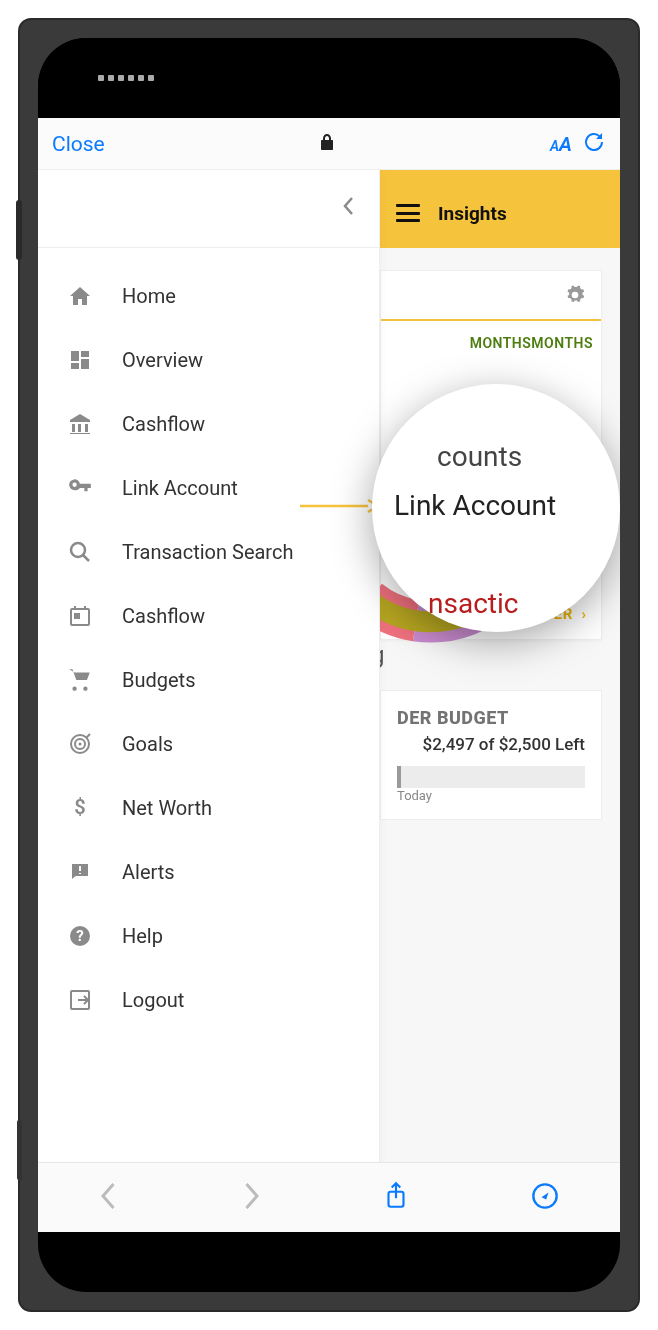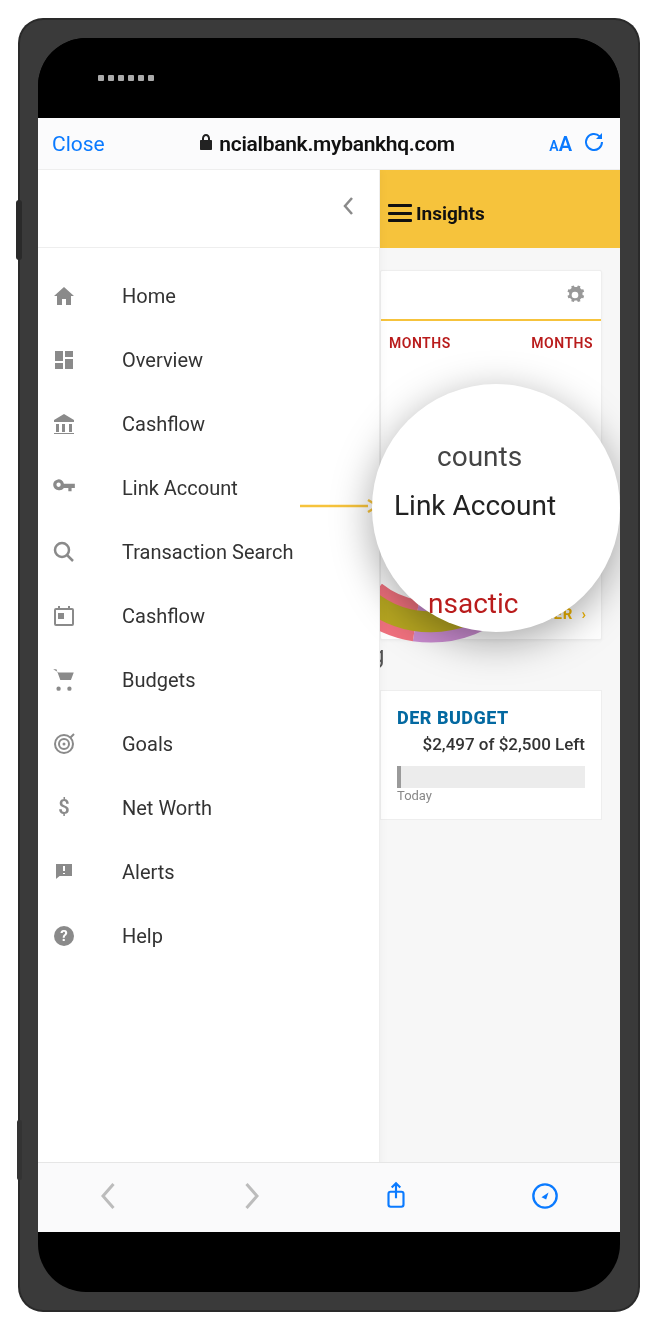--- a/index.html
+++ b/index.html
@@ -1,69 +1,69 @@
 <!DOCTYPE html>
 <html><head>
 <meta charset="utf-8">
 <style>
 * { box-sizing: border-box; margin: 0; padding: 0; font-family: -apple-system, BlinkMacSystemFont, "Segoe UI", Roboto, Helvetica, Arial, sans-serif; }
 body { background: #fff; display: flex; justify-content: center; align-items: flex-start; padding: 20px; }
-.phone-frame { width: 618px; height: 1290px; background: #3a3a3a; border-radius: 23px; padding: 18px; position: relative; box-shadow: 0 0 0 2px #2a2a2a; }
+.phone-frame { width: 618px; height: 1290px; background: #3a3a3a; border-radius: 11px; padding: 18px; position: relative; box-shadow: 0 0 0 2px #2a2a2a; }
 .phone-inner { width: 100%; height: 100%; background: #000; border-radius: 48px; overflow: hidden; position: relative; }
 .notch-bar { height: 80px; background: #000; display: flex; align-items: center; padding-left: 60px; }
 .signal-dots { display: flex; gap: 4px; }
 .signal-dots span { width: 6px; height: 6px; background: #aaa; border-radius: 1px; display: block; }
 .side-btn { position: absolute; left: -4px; top: 180px; width: 6px; height: 60px; background: #2a2a2a; border-radius: 3px; }
 .side-notch { position: absolute; left: -3px; top: 1100px; width: 5px; height: 60px; background: #333; border-radius: 2px;}
 .screen { background: #fff; height: calc(100% - 80px - 60px); overflow: hidden; position: relative; }
 
 
 .browser-top { height: 52px; display: flex; align-items: center; padding: 0 14px; gap: 10px; border-bottom: 1px solid #eee; background: #fbfbfc; }
 .close-link { color: #0a7aff; font-size: 21px; font-weight: 400; }
 .url-area { flex: 1; display: flex; align-items: center; justify-content: center; gap: 6px; }
 .lock-icon { font-size: 14px; color: #222; }
 .url-text { font-size: 21px; font-weight: 600; color: #111; letter-spacing: -0.3px; white-space: nowrap; overflow: hidden; }
-.aA { color: #0a7aff; font-size: 20px; font-weight: 600; }
+.aA { color: #0a7aff; font-size: 20px; font-weight: 600; font-style: italic; }
 .aA .small { font-size: 14px; }
 .reload { color: #0a7aff; }
 
 
 .content { position: relative; height: calc(100% - 52px); background: #f7f7f7; overflow: hidden; }
 
 
-.insights-bar { position: absolute; top: 0; right: 0; width: 240px; height: 86px; background: #f6c33c; display: flex; align-items: center; gap: 4px; padding-left: 8px; z-index: 1; }
+.insights-bar { position: absolute; top: 0; right: 0; width: 240px; height: 86px; background: #f6c33c; display: flex; align-items: center; gap: 18px; padding-left: 16px; z-index: 1; }
 .hamburger { width: 24px; height: 18px; display: flex; flex-direction: column; justify-content: space-between; }
 .hamburger span { height: 3px; background: #111; border-radius: 1px; }
 .insights-label { font-weight: 700; font-size: 19px; color: #111; }
 
 
 .drawer { position: absolute; top: 0; left: 0; bottom: 0; width: 342px; background: #fff; z-index: 5; border-right: 1px solid #eee; box-shadow: 2px 0 8px rgba(0,0,0,0.03);}
 .drawer-top { height: 78px; display: flex; align-items: center; justify-content: flex-end; padding-right: 24px; border-bottom: 1px solid #eee; }
 .chevron-left { color: #8a8a8a; font-size: 22px; }
 .menu-list { padding: 16px 0; }
-.menu-item { display: flex; align-items: center; gap: 44px; padding: 18px 12px; cursor: pointer; }
+.menu-item { display: flex; align-items: center; gap: 28px; padding: 18px 28px; cursor: pointer; }
 .menu-icon { width: 28px; height: 28px; color: #8a8a8a; display: flex; align-items: center; justify-content: center; flex-shrink: 0;}
 .menu-label { font-size: 20px; color: #333; }
 
 
 .right-panel { position: absolute; top: 78px; right: 0; width: 240px; bottom: 0; background: #f7f7f7; z-index: 1; padding: 22px 18px 0 0;}
 .card { background: #fff; border: 1px solid #eee; border-radius: 2px; margin-bottom: 20px; box-shadow: 0 1px 3px rgba(0,0,0,0.04); padding-bottom: 12px; position: relative;}
 .gear-row { display: flex; justify-content: flex-end; padding: 14px 16px 10px; }
 .gear { color: #999; font-size: 18px; }
 .yellow-line { height: 2px; background: #f6c33c; margin: 0 0 6px 0; }
-.months-row { display: flex; justify-content: space-between; padding: 8px 8px 12px; color: #b91c1c; font-size: 14px; font-weight: 600; letter-spacing: 0.5px; }
+.months-row { display: flex; justify-content: flex-end; padding: 8px 8px 12px; color: #4d7c0f; font-size: 14px; font-weight: 600; letter-spacing: 0.5px; }
 .letter-g { position: absolute; left: -10px; top: 278px; font-size: 24px; color: #555; }
 .donut-wrap { position: relative; height: 230px; }
 .donut { position: absolute; left: -80px; top: 30px; width: 260px; height: 260px; }
 .view-analyzer { display: flex; align-items: center; justify-content: flex-end; gap: 8px; padding: 12px 14px 4px; }
 .view-analyzer span { color: #f0b400; font-weight: 700; font-size: 15px; letter-spacing: 1px; }
 .va-arrow { color: #f0b400; font-size: 16px; font-weight: 700;}
 
 .budget-card { background: #fff; border: 1px solid #eee; padding: 16px; margin-top: 50px;}
-.budget-title { color: #0369a1; font-weight: 800; font-size: 18px; letter-spacing: 0.5px; margin-bottom: 6px;}
+.budget-title { color: #737373; font-weight: 800; font-size: 18px; letter-spacing: 0.5px; margin-bottom: 6px;}
 .budget-left { color: #333; font-size: 17px; font-weight: 500; text-align: right; margin-bottom: 12px;}
 .budget-bar { height: 22px; background: #ececec; position: relative; }
 .budget-fill { position: absolute; left: 0; top:0; bottom:0; width: 4px; background: #9a9a9a; }
 .budget-today { color: #888; font-size: 13px; }
 
 
 .callout-arrow { position: absolute; top: 328px; left: 262px; z-index: 7; }
 .magnifier { position: absolute; top: 214px; left: 334px; width: 248px; height: 248px; border-radius: 50%; background: #fff; box-shadow: 0 10px 40px rgba(0,0,0,0.35); z-index: 8; overflow: hidden; }
 .mag-counts { position: absolute; top: 20px; left: 65px; font-size: 28px; color: #444; margin-top: 36px; }
 .mag-link { position: absolute; top: 105px; left: 22px; font-size: 28px; color: #222; }
@@ -98,21 +98,20 @@
     <div class="screen">
 
       <div class="browser-top">
         <span class="close-link">Close</span>
         <div class="url-area">
           <span class="lock-icon">
             <svg width="14" height="16" viewBox="0 0 14 16">
                 <path fill="#222" d="M11 6V4.5C11 2 9.2 0 7 0S3 2 3 4.5V6H2c-.6 0-1 .4-1 1v8c0 .6.4 1 1 1h10c.6 0 1-.4 1-1V7c0-.6-.4-1-1-1h-1zM5 4.5C5 3.1 5.9 2 7 2s2 1.1 2 2.5V6H5V4.5z"></path>
               </svg>
           </span>
-          <span class="url-text">ncialbank.mybankhq.com</span>
         </div>
         <span class="aA"><span class="small">A</span>A</span>
         <span class="reload">
           <svg width="24" height="24" viewBox="0 0 24 24">
               <path fill="none" stroke="#0a7aff" stroke-width="2" d="M20 12a8 8 0 1 1-2.34-5.66"></path>
               <path fill="#0a7aff" d="M20 3v6h-6z"></path>
             </svg>
         </span>
       </div>
 
@@ -236,20 +235,29 @@
             <div class="menu-item">
               <span class="menu-icon">
                   <svg width="24" height="24" viewBox="0 0 24 24">
                     <circle cx="12" cy="12" r="10" fill="#8a8a8a"></circle>
                     <text x="12" y="17" font-size="15" font-weight="700" fill="#fff" text-anchor="middle">?</text>
                   </svg>
                 </span>
               <span class="menu-label">Help</span>
             </div>
 
+            <div class="menu-item">
+              <span class="menu-icon">
+                  <svg width="24" height="24" viewBox="0 0 24 24">
+                    <rect x="3" y="3" width="18" height="18" rx="1" fill="none" stroke="#8a8a8a" stroke-width="2"></rect>
+                    <path stroke="#8a8a8a" stroke-width="2" fill="none" d="M10 12h10m-4-4l4 4-4 4"></path>
+                  </svg>
+                </span>
+              <span class="menu-label">Logout</span>
+            </div>
 
           </div>
         </div>
 
         <div class="right-panel">
           <div class="card">
             <div class="gear-row">
                 <span class="gear"><svg width="20" height="20" viewBox="0 0 24 24">
                     <path fill="#999" d="M12 8a4 4 0 1 0 0 8 4 4 0 0 0 0-8zm9 4l2 1-1 3-2-.5-2 2 .5 2-3 1-1-2h-3l-1 2-3-1 .5-2-2-2-2 .5-1-3 2-1v-3l-2-1 1-3 2 .5 2-2-.5-2 3-1 1 2h3l1-2 3 1-.5 2 2 2 2-.5 1 3-2 1z"></path>
                   </svg></span>

